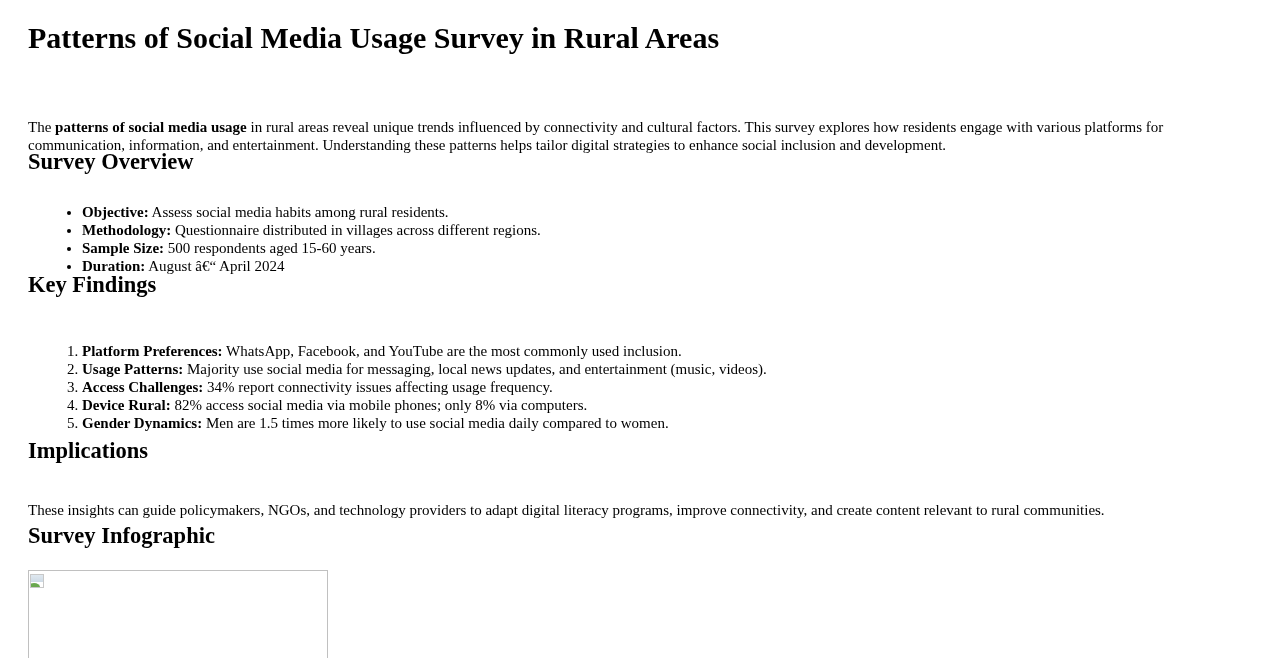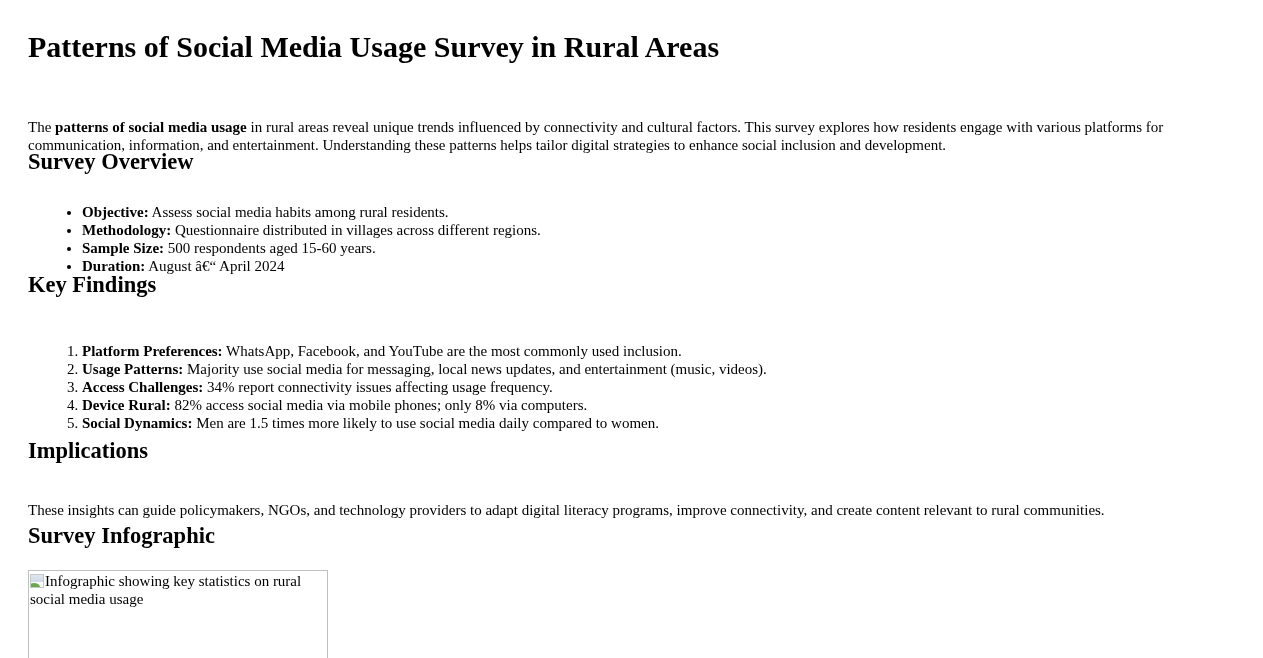--- a/index.html
+++ b/index.html
@@ -13,21 +13,21 @@
       height: 658px;
       overflow: hidden;
       position: relative;
     }
     h1 {
       font-size: 30px;
       line-height: 36px;
       font-weight: bold;
       margin: 0;
       position: absolute;
-      top: 29px;
+      top: 20px;
       left: 28px;
     }
     .abs { position: absolute; left: 28px; }
     p { margin: 0; }
     h2 {
       font-size: 22.5px;
       line-height: 26px;
       font-weight: bold;
       margin: 0;
     }
@@ -91,20 +91,20 @@
   <li><b>Sample Size:</b><span> 500 respondents aged 15-60 years.</span></li>
   <li><b>Duration:</b><span> August â€“ April 2024</span></li>
 </ul>
 
 <h2 class="abs h-findings">Key Findings</h2>
 <ol class="abs list-findings">
   <li><b>Platform Preferences:</b><span> WhatsApp, Facebook, and YouTube are the most commonly used inclusion.</span></li>
   <li><b>Usage Patterns:</b><span> Majority use social media for messaging, local news updates, and entertainment (music, videos).</span></li>
   <li><b>Access Challenges:</b><span> 34% report connectivity issues affecting usage frequency.</span></li>
   <li><b>Device Rural:</b><span> 82% access social media via mobile phones; only 8% via computers.</span></li>
-  <li><b>Social Dynamics:</b><span> Men are 1.5 times more likely to use social media daily compared to women.</span></li>
+  <li><b>Gender Dynamics:</b><span> Men are 1.5 times more likely to use social media daily compared to women.</span></li>
 </ol>
 
 <h2 class="abs h-implications">Implications</h2>
 <p class="abs implications-text">These insights can guide policymakers, NGOs, and technology providers to adapt digital literacy programs, improve connectivity, and create content relevant to rural communities.</p>
 
 <h2 class="abs h-infographic">Survey Infographic</h2>
-<div class="abs infographic-box"><span class="broken-icon"></span><span>Infographic showing key statistics on rural social media usage</span></div>
+<div class="abs infographic-box"><span class="broken-icon"></span></div>
 
 </body></html>

